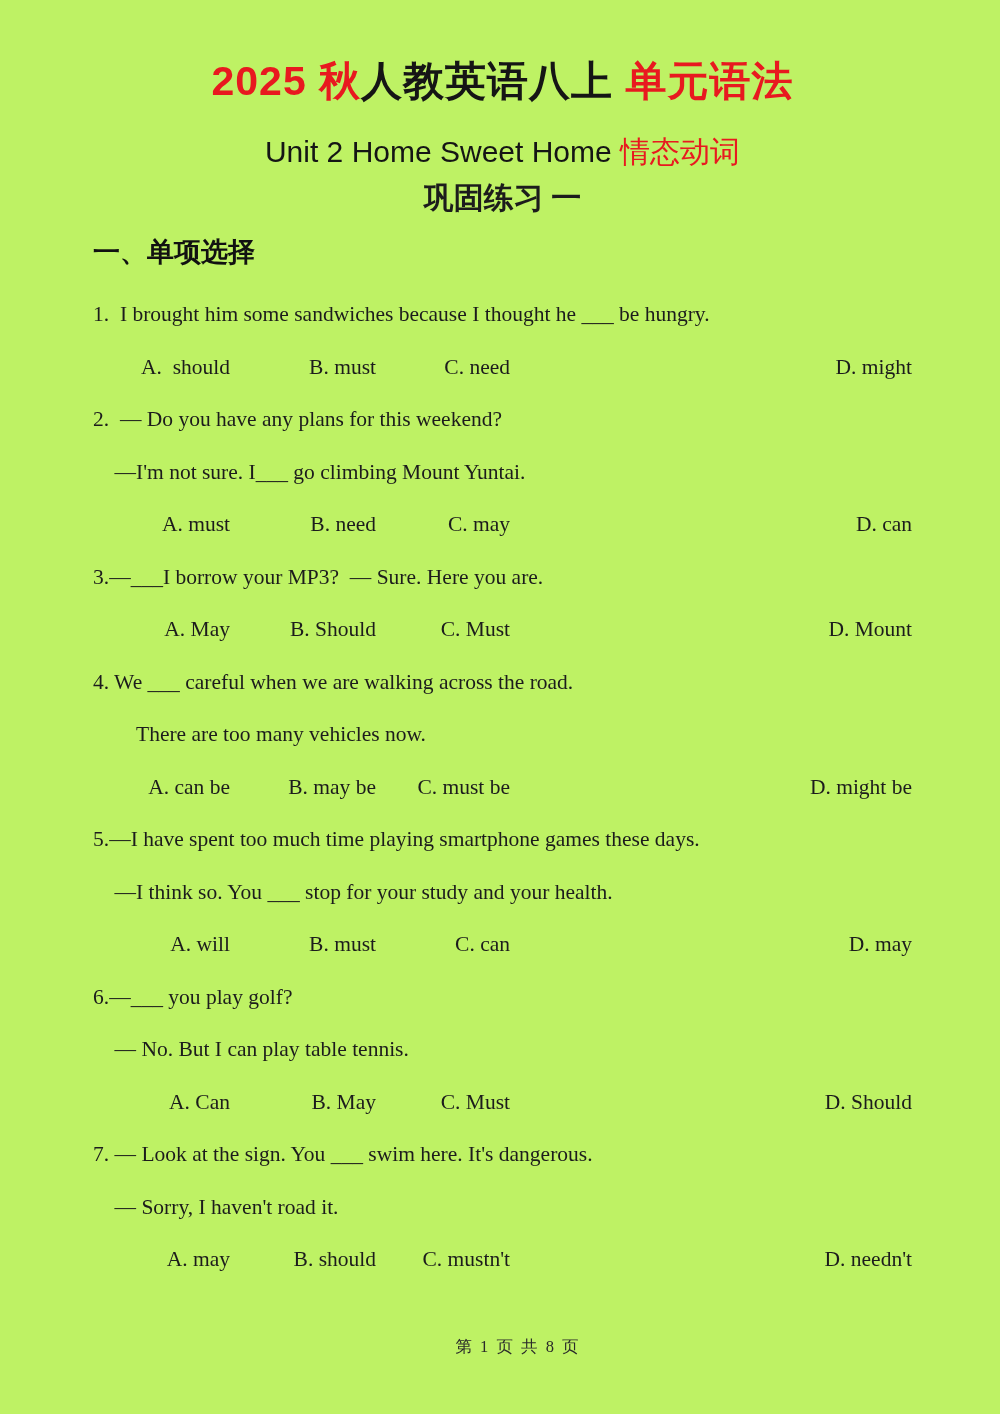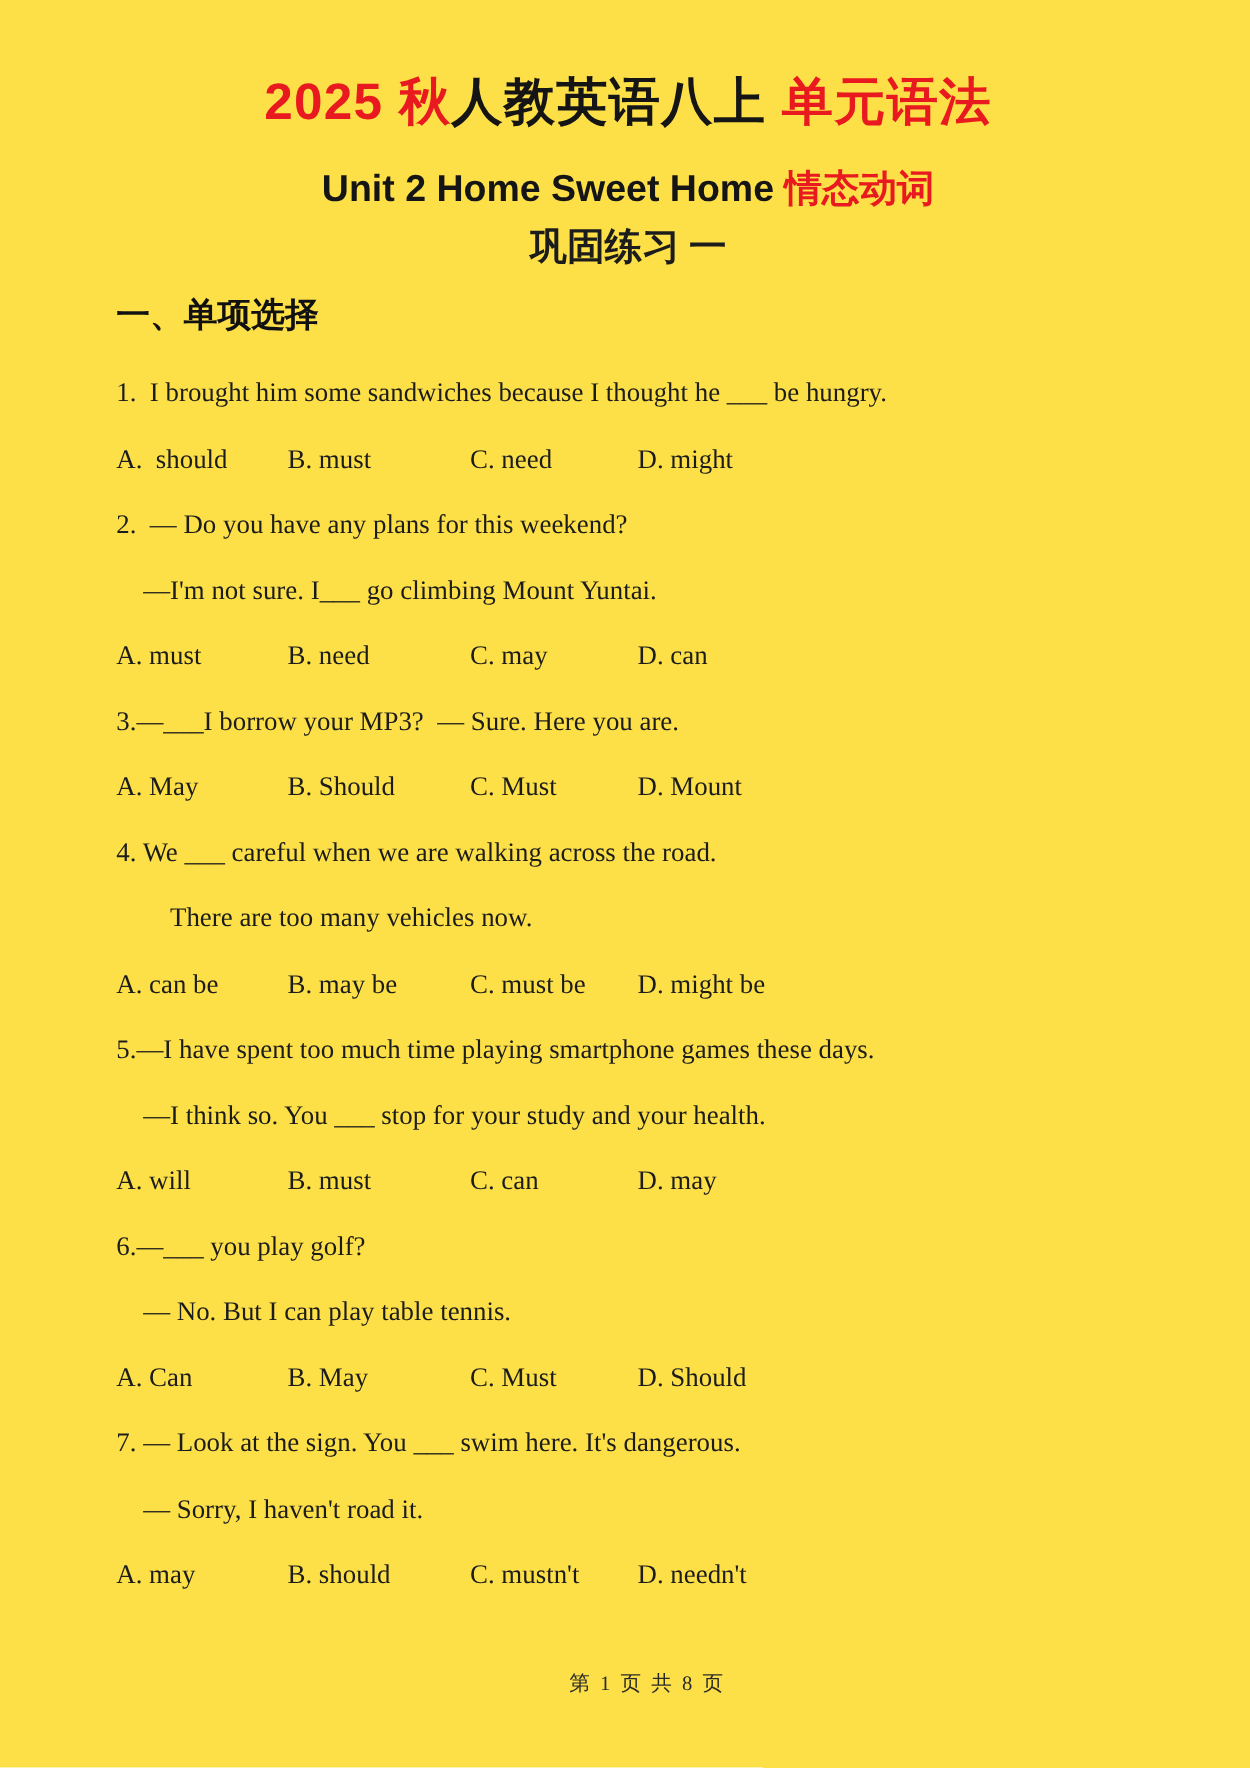--- a/index.html
+++ b/index.html
@@ -5,21 +5,21 @@
   html, body {
     margin: 0;
     padding: 0;
     background: #ffffff;
   }
   .page {
     position: relative;
     width: 1000px;
     height: 1414px;
     margin: 0 auto;
-    background: #fde047;
+    background: #bef264;
     box-sizing: border-box;
     padding: 56px 88px 0 93px;
     font-family: "Liberation Serif", serif;
     color: #1c1c1c;
     overflow: hidden;
   }
 
   
   .doc-title {
     margin: 0;
@@ -31,21 +31,21 @@
     letter-spacing: 1px;
     white-space: pre-wrap;
   }
   .red { color: #e8191f; }
   .blk { color: #151515; }
 
   .doc-subtitle {
     margin: 26px 0 0 0;
     text-align: center;
     font-family: "Liberation Sans", sans-serif;
-    font-weight: 700;
+    font-weight: 400;
     font-size: 30px;
     line-height: 40px;
     white-space: pre-wrap;
   }
 
   .practice-title {
     margin: 6px 0 0 0;
     text-align: center;
     font-family: "Liberation Serif", serif;
     font-weight: 600;
@@ -70,20 +70,21 @@
     font-size: 21.5px;
   }
   .q-line {
     line-height: 52.5px;
     white-space: pre-wrap;
   }
   .options-row {
     display: grid;
     grid-template-columns: 137px 146px 134px 1fr;
     line-height: 52.5px;
+    text-align: right;
   }
   .options-row span {
     white-space: pre-wrap;
   }
 
   
   .page-footer {
     position: absolute;
     left: 0;
     right: 0;

